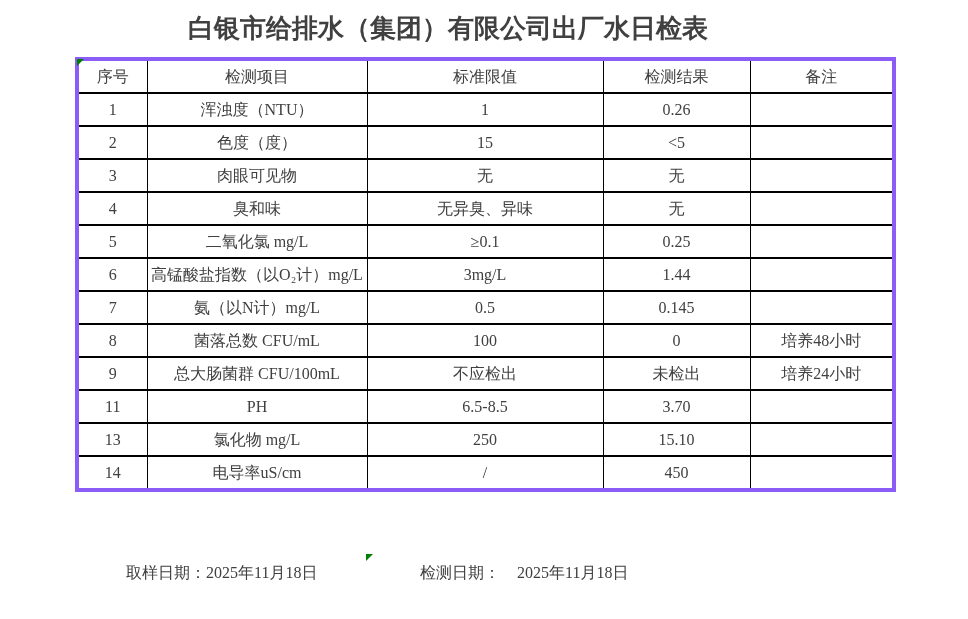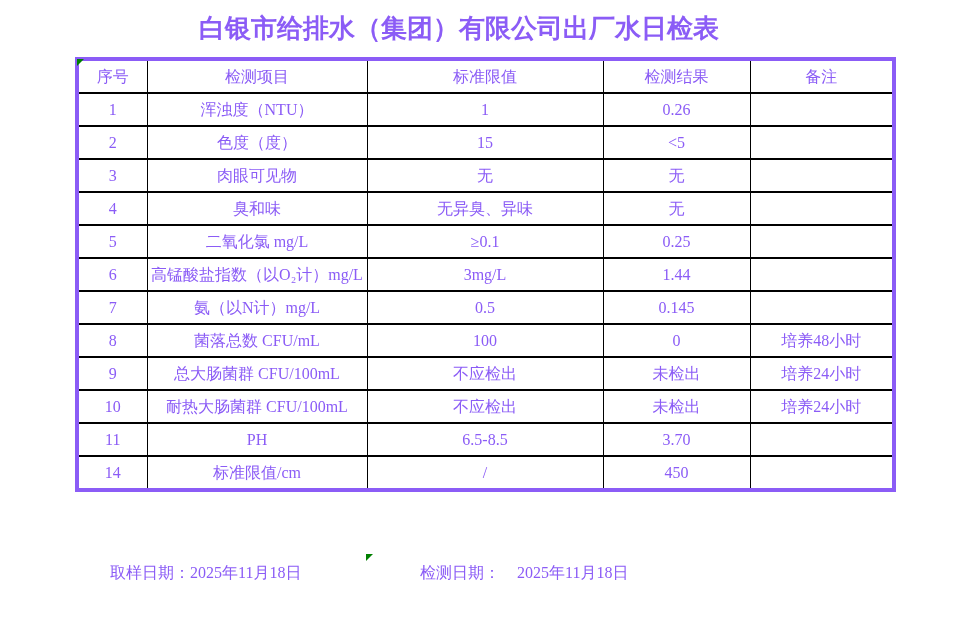--- a/index.html
+++ b/index.html
@@ -5,24 +5,23 @@
   html, body {
     margin: 0;
     padding: 0;
     background: #ffffff;
   }
   .page {
     position: relative;
     width: 896px;
     height: 619px;
     background: #ffffff;
-    color: #8b5cf6;
+    color: #404040;
     font-family: "Liberation Serif", "DejaVu Serif", serif;
     overflow: hidden;
-    padding-left: 22px;
   }
   .title {
     position: absolute;
     top: 12px;
     left: 0;
     width: 100%;
     text-align: center;
     font-size: 26px;
     font-weight: bold;
     line-height: 34px;
@@ -65,21 +64,21 @@
     position: absolute;
     left: 0;
     top: 562px;
     width: 100%;
     height: 24px;
     font-size: 16px;
     line-height: 22px;
     white-space: nowrap;
   }
   .footer .f-item { position: absolute; top: 0; }
-  .f-sampling { left: 110px; }
+  .f-sampling { left: 126px; }
   .f-testing  { left: 420px; }
   .f-reporter { left: 710px; }
   .f-testing .f-value { margin-left: 17px; }
 </style>
 </head>
 <body>
 
 <div class="page">
 
   <div class="title">白银市给排水（集团）有限公司出厂水日检表</div>
@@ -159,36 +158,36 @@
         <td>培养48小时</td>
       </tr>
       <tr>
         <td>9</td>
         <td>总大肠菌群 CFU/100mL</td>
         <td>不应检出</td>
         <td>未检出</td>
         <td>培养24小时</td>
       </tr>
       <tr>
-        <td>10</td>
-        <td>耐热大肠菌群 CFU/100mL</td>
-        <td>不应检出</td>
-        <td>未检出</td>
-        <td>培养24小时</td>
-      </tr>
-      <tr>
         <td>11</td>
         <td>PH</td>
         <td>6.5-8.5</td>
         <td>3.70</td>
         <td></td>
       </tr>
       <tr>
+        <td>13</td>
+        <td>氯化物 mg/L</td>
+        <td>250</td>
+        <td>15.10</td>
+        <td></td>
+      </tr>
+      <tr>
         <td>14</td>
-        <td>标准限值/cm</td>
+        <td>电导率uS/cm</td>
         <td>/</td>
         <td>450</td>
         <td></td>
       </tr>
     </tbody>
   </table>
 
   <div class="corner-marker marker-top-left"></div>
   <div class="corner-marker marker-bottom-mid"></div>
 

